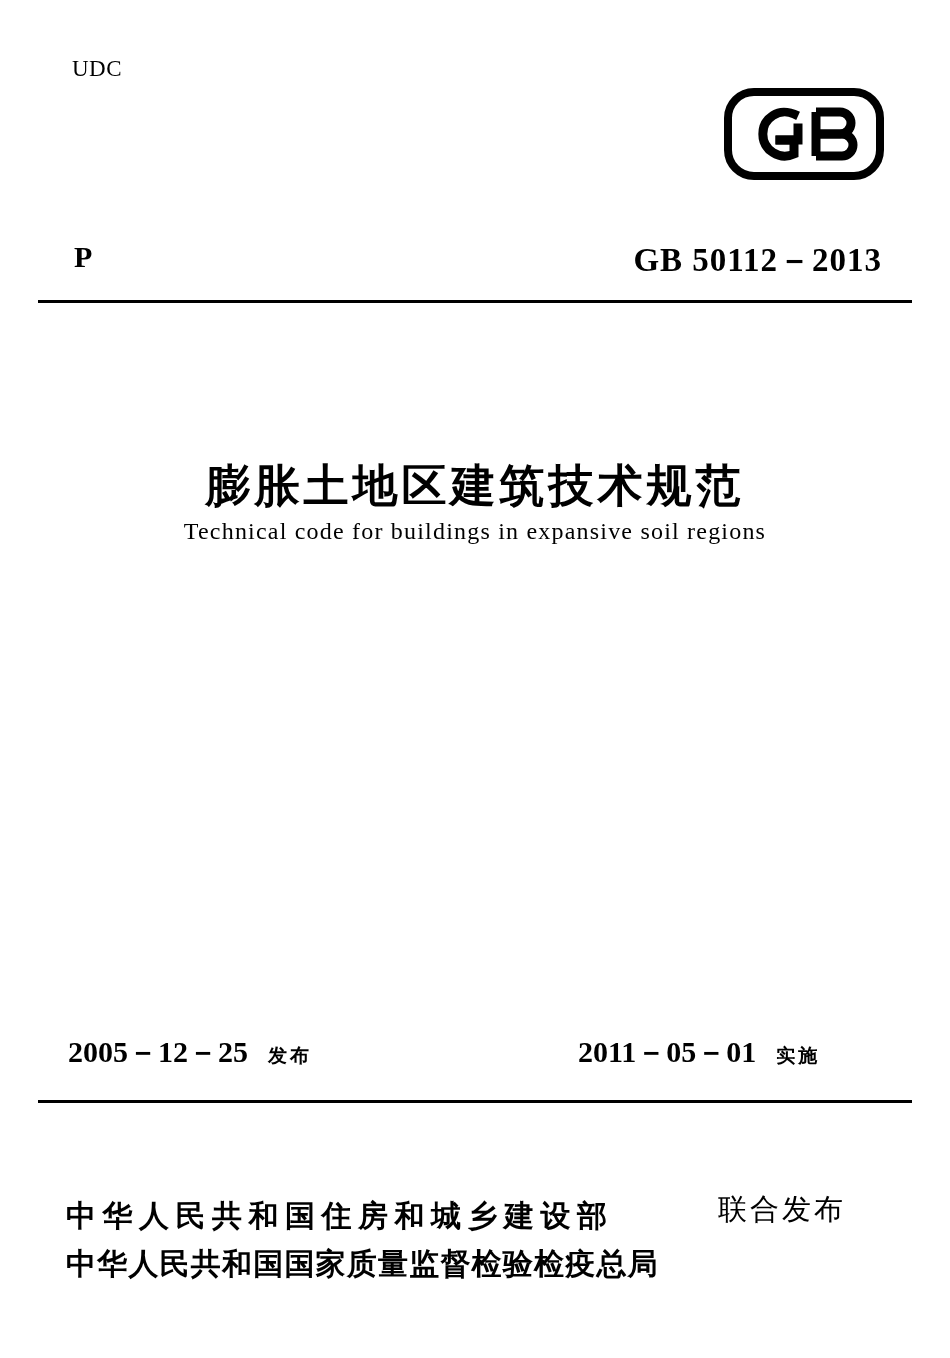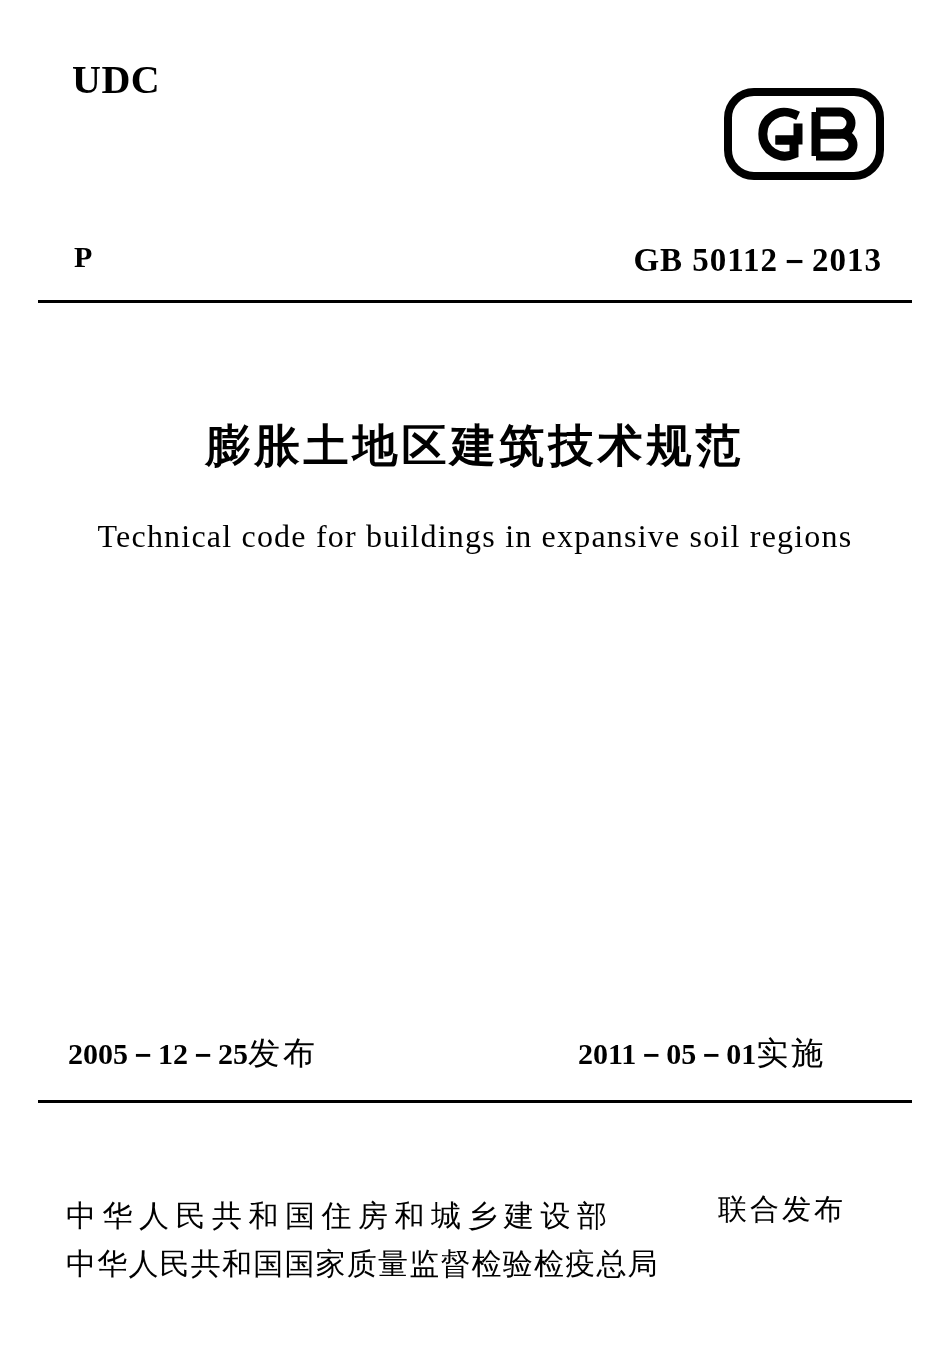--- a/index.html
+++ b/index.html
@@ -22,22 +22,22 @@
     width: 950px;
     height: 1358px;
   }
 
   
   .udc {
     position: absolute;
     left: 72px;
     top: 56px;
     font-family: "Liberation Serif", serif;
-    font-weight: bold;
-    font-size: 40px;
+    font-weight: normal;
+    font-size: 23px;
     letter-spacing: 0.5px;
   }
 
   .national-standard {
     position: absolute;
     left: 228px;
     top: 142px;
     font-family: "DejaVu Sans", sans-serif;
     font-weight: bold;
     font-size: 29px;
@@ -80,73 +80,73 @@
     border-top: 3px solid #000;
   }
   .rule-top { top: 300px; }
   .rule-bottom { top: 1100px; }
 
   
   .title-cn {
     position: absolute;
     left: 0;
     right: 0;
-    top: 416px;
+    top: 456px;
     text-align: center;
     font-family: "DejaVu Sans", sans-serif;
     font-weight: bold;
     font-size: 45px;
     letter-spacing: 4px;
   }
 
   .title-en {
     position: absolute;
     left: 0;
     right: 0;
     top: 518px;
     text-align: center;
     font-family: "Liberation Serif", serif;
-    font-size: 32px;
+    font-size: 24px;
     letter-spacing: 1.2px;
   }
 
   
   .date-issue {
     position: absolute;
     left: 68px;
     top: 1032px;
     font-family: "Liberation Serif", serif;
     font-weight: bold;
     font-size: 30px;
   }
   .date-issue .cjk,
   .date-effective .cjk {
     font-family: "DejaVu Sans", sans-serif;
-    font-weight: normal;
+    font-weight: bold;
     letter-spacing: 3px;
-    margin-left: 0;
-    font-size: 32px;
+    margin-left: 20px;
+    font-size: 19px;
   }
 
   .date-effective {
     position: absolute;
     left: 578px;
     top: 1032px;
     font-family: "Liberation Serif", serif;
     font-weight: bold;
     font-size: 30px;
   }
 
   
   .publishers {
     position: absolute;
     left: 66px;
     top: 1192px;
     font-family: "DejaVu Sans", sans-serif;
-    font-weight: normal;
+    font-weight: bold;
     font-size: 30px;
     line-height: 48px;
   }
   .publisher-line-1 { letter-spacing: 6.5px; }
   .publisher-line-2 { letter-spacing: 1.2px; }
 
   .joint-issue {
     position: absolute;
     left: 718px;
     top: 1190px;

